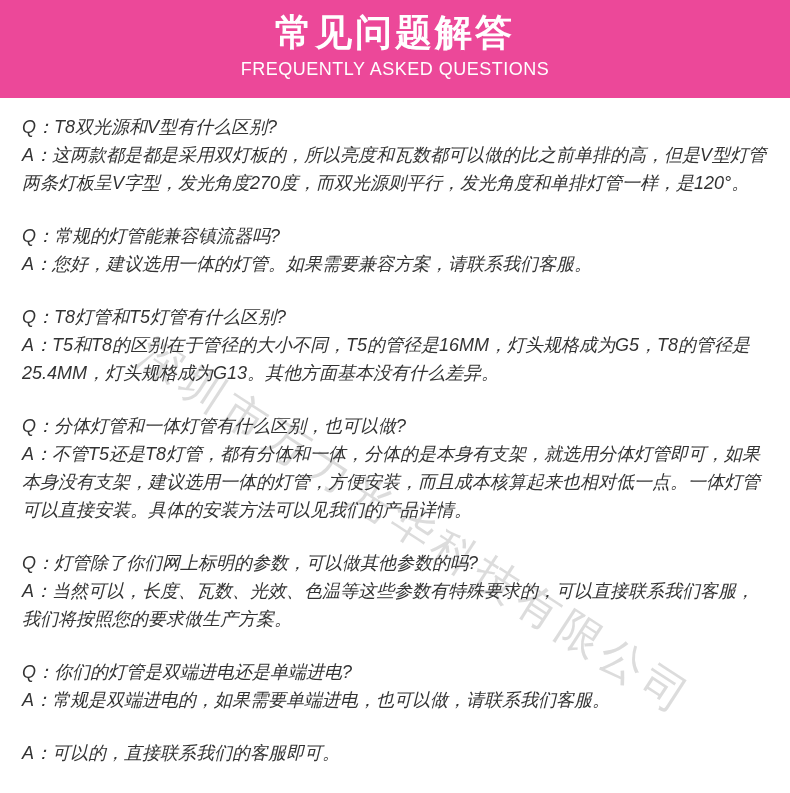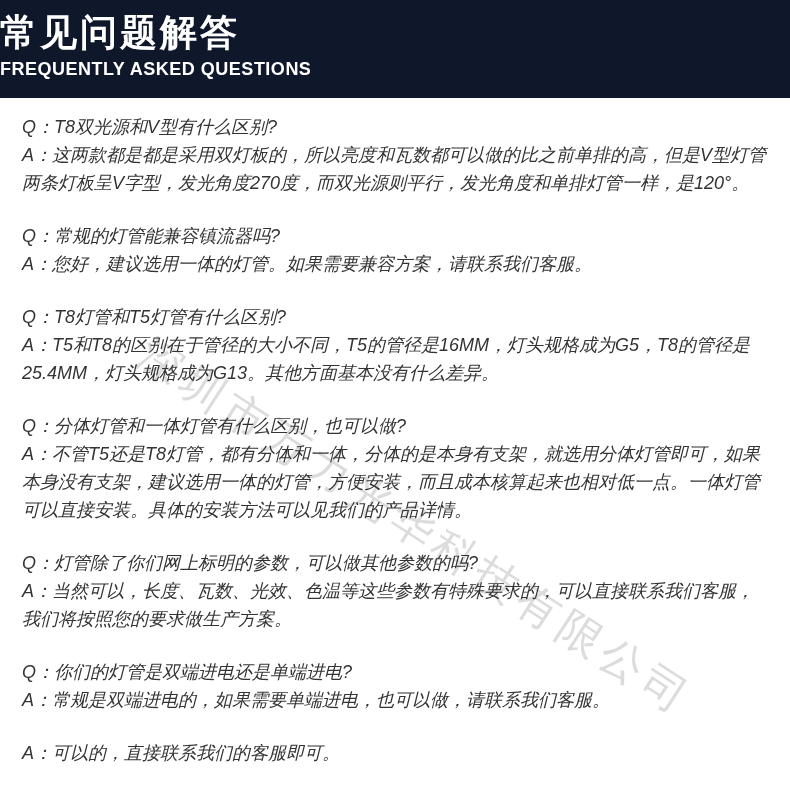--- a/index.html
+++ b/index.html
@@ -10,35 +10,36 @@
   body {
     width: 790px;
     height: 793px;
     overflow: hidden;
     font-family: "Liberation Sans", "DejaVu Sans", sans-serif;
     position: relative;
   }
   .banner {
     width: 100%;
     height: 98px;
-    background: #0f172a;
+    background: #ec4899;
+    text-align: center;
     color: #ffffff;
     box-sizing: border-box;
   }
   .banner-title {
     padding-top: 12px;
     font-size: 37px;
     font-weight: bold;
     letter-spacing: 3px;
     line-height: 42px;
   }
   .banner-subtitle {
     margin-top: 5px;
     font-size: 18px;
-    font-weight: 700;
+    font-weight: 400;
     letter-spacing: 0.5px;
     line-height: 20px;
   }
   .content {
     position: relative;
     padding: 15px 20px 0 22px;
     font-size: 18px;
     line-height: 28px;
     color: #333333;
   }

